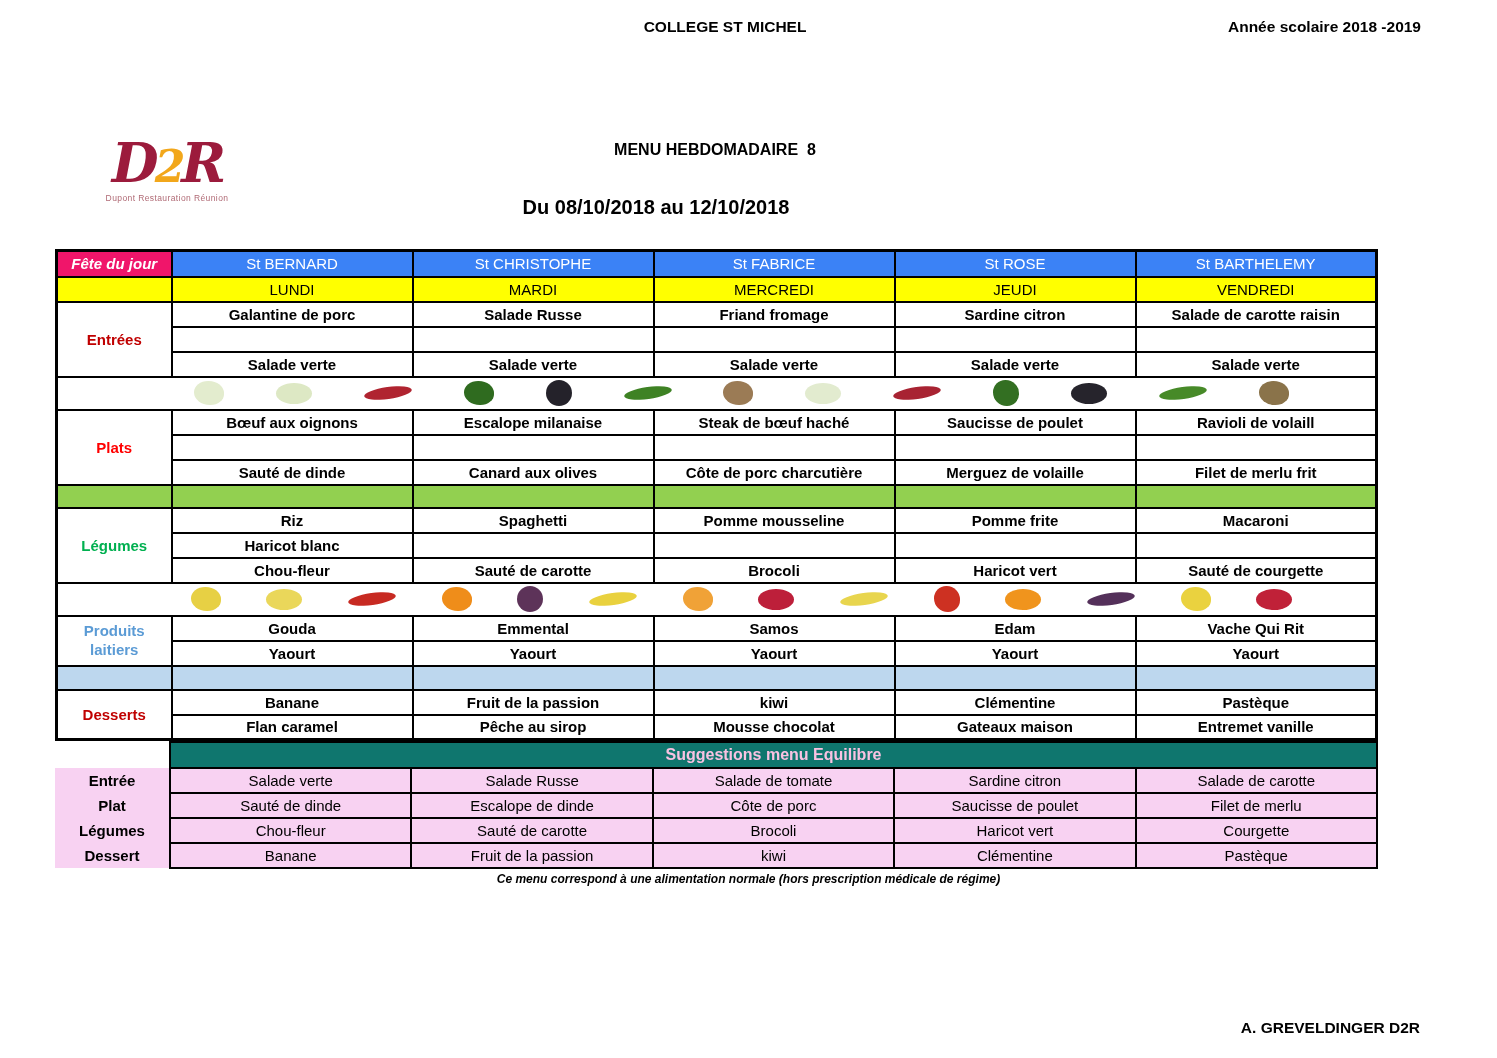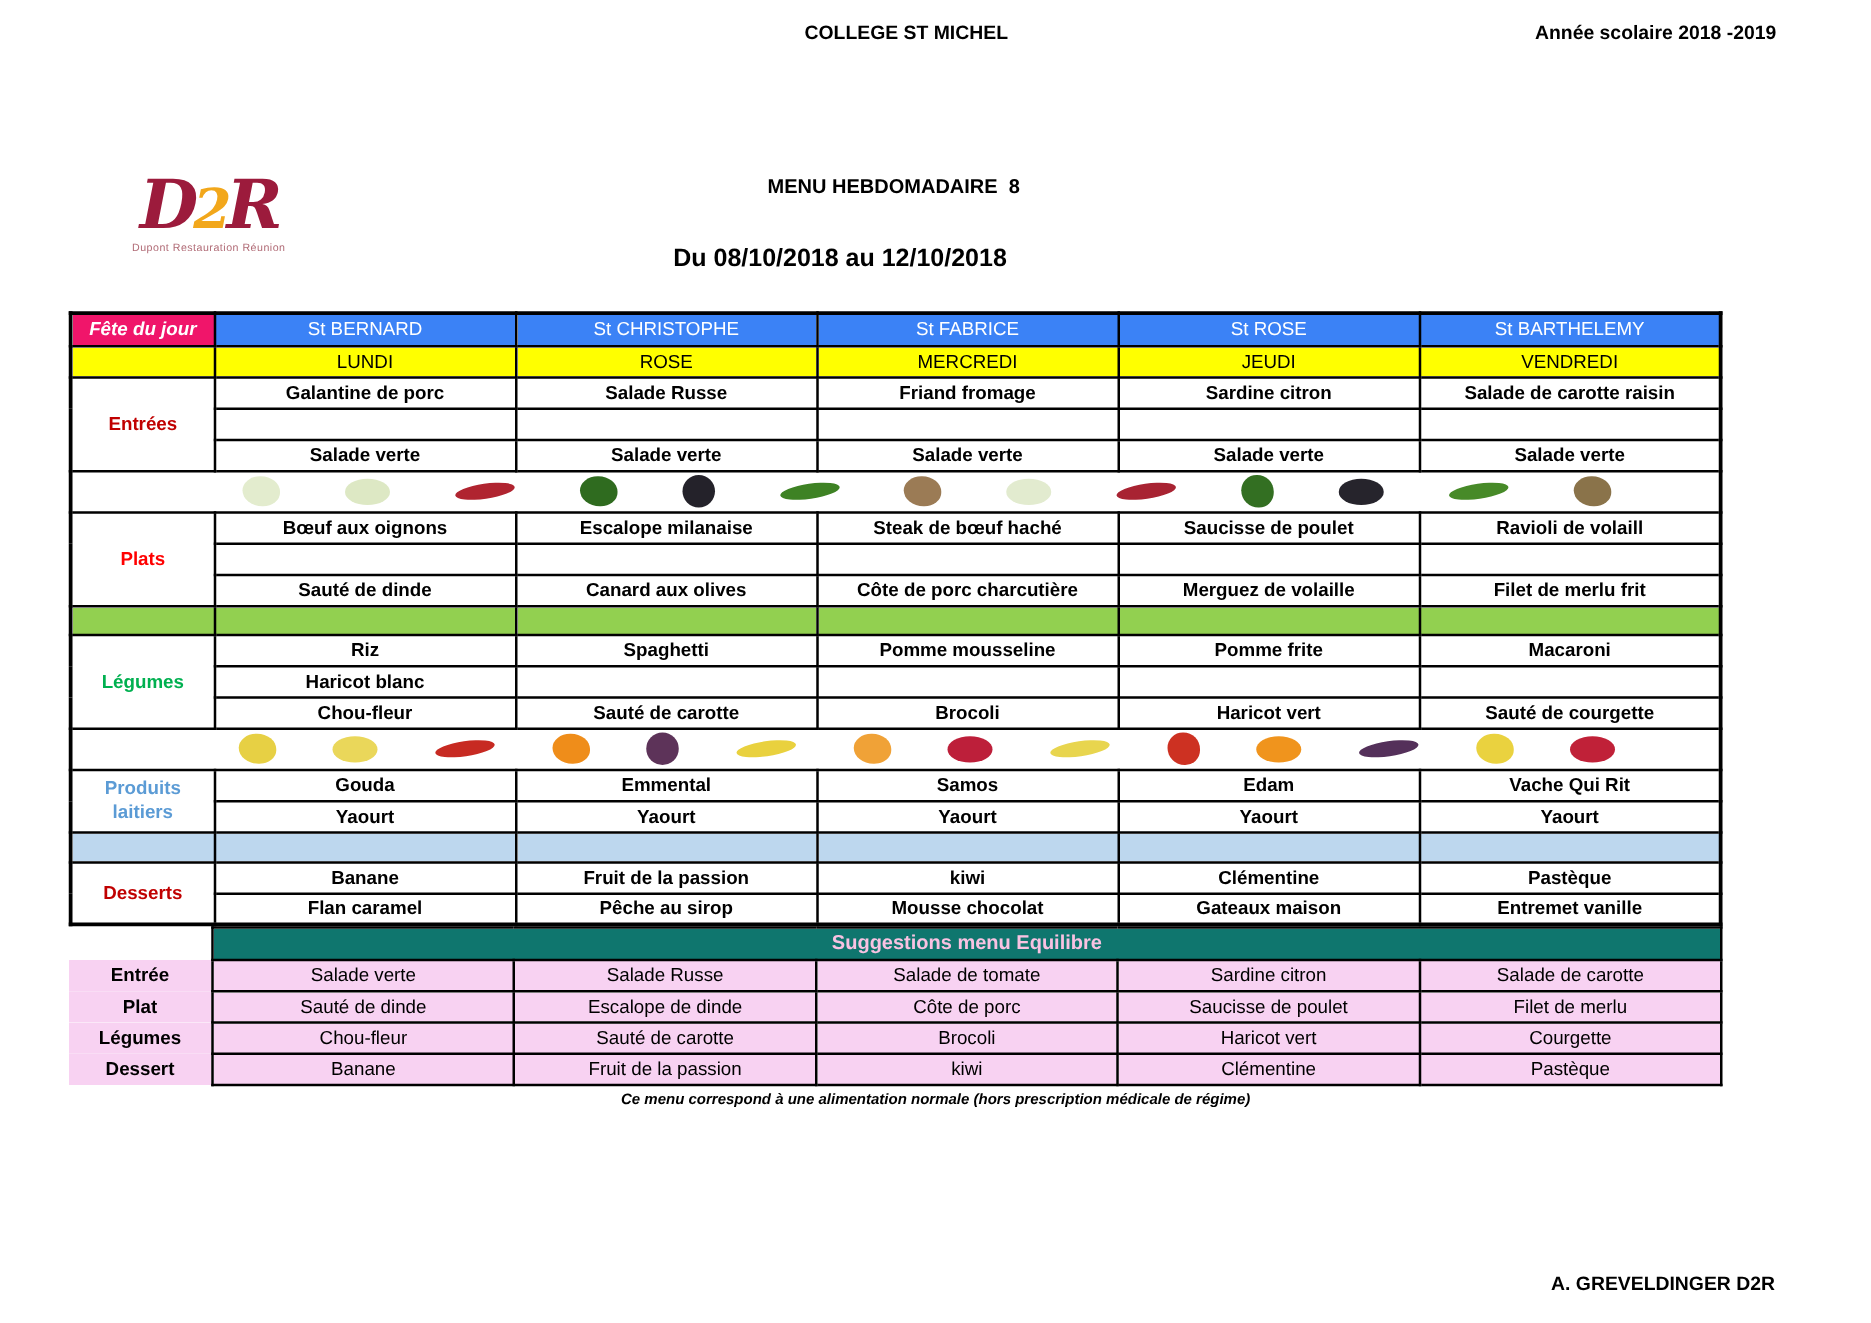--- a/index.html
+++ b/index.html
@@ -14,21 +14,21 @@
   
   .logo{position:absolute;top:136px;left:92px;width:150px;text-align:center;}
   .logo-text{font-family:"DejaVu Serif",serif;font-style:italic;font-weight:bold;
              font-size:54px;line-height:1;color:#9C1B3C;letter-spacing:-4px;}
   .logo-text .two{color:#F2A71B;font-size:44px;}
   .logo-tagline{font-size:8.5px;color:#B06A75;letter-spacing:.4px;margin-top:3px;}
 
   
   .title-menu{position:absolute;top:141px;left:0;width:1430px;text-align:center;
               font-weight:bold;font-size:16px;white-space:pre;}
-  .title-dates{position:absolute;top:196px;left:16px;width:1312px;text-align:center;
+  .title-dates{position:absolute;top:196px;left:0;width:1312px;text-align:center;
                font-weight:bold;font-size:20px;}
 
   
   .tablewrap{position:absolute;top:249px;left:55px;width:1323px;}
   table{border-collapse:collapse;table-layout:fixed;width:1323px;}
   td{border:2px solid #000;text-align:center;vertical-align:middle;padding:0;
      font-size:15px;overflow:hidden;white-space:nowrap;}
   table.main{border:3px solid #000;}
   tr{height:25px;}
   tr.h26{height:26px;}
@@ -102,21 +102,21 @@
         <td class="fete">Fête du jour</td>
         <td class="saint">St BERNARD</td>
         <td class="saint">St CHRISTOPHE</td>
         <td class="saint">St FABRICE</td>
         <td class="saint">St ROSE</td>
         <td class="saint">St BARTHELEMY</td>
       </tr>
       <tr>
         <td class="ylabel"></td>
         <td class="day">LUNDI</td>
-        <td class="day">ROSE</td>
+        <td class="day">MARDI</td>
         <td class="day">MERCREDI</td>
         <td class="day">JEUDI</td>
         <td class="day">VENDREDI</td>
       </tr>
 
       <tr>
         <td class="slabel lbl-darkred" rowspan="3">Entrées</td>
         <td class="item">Galantine de porc</td>
         <td class="item">Salade Russe</td>
         <td class="item">Friand fromage</td>

